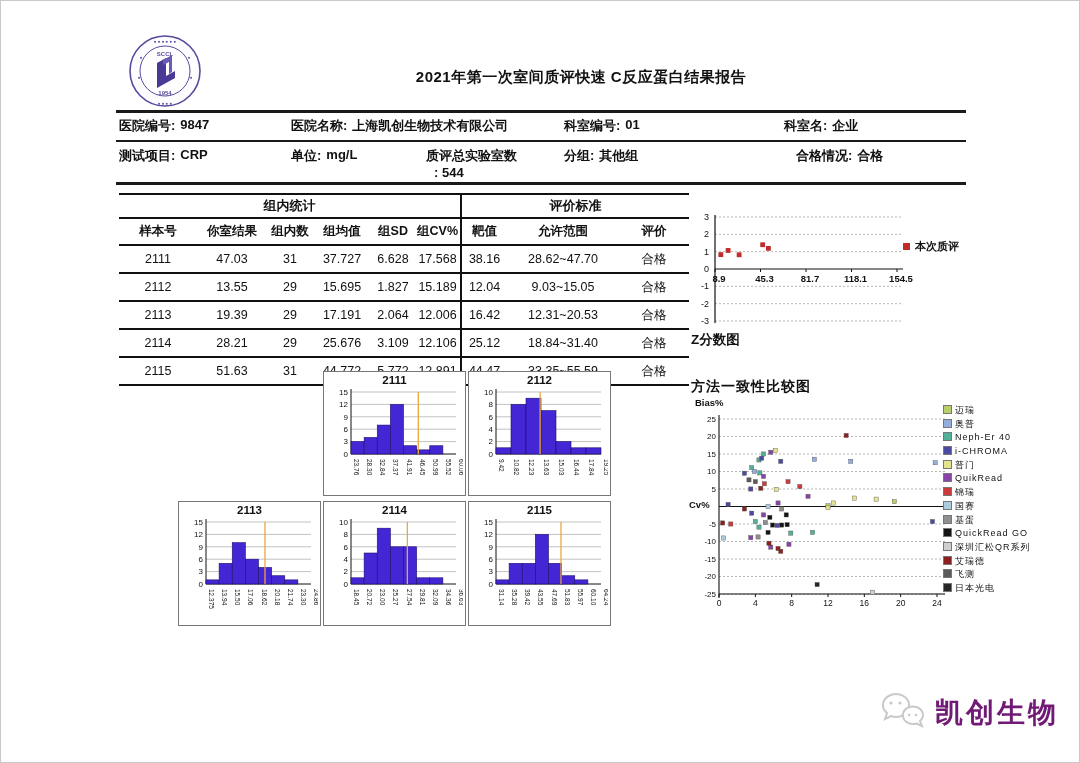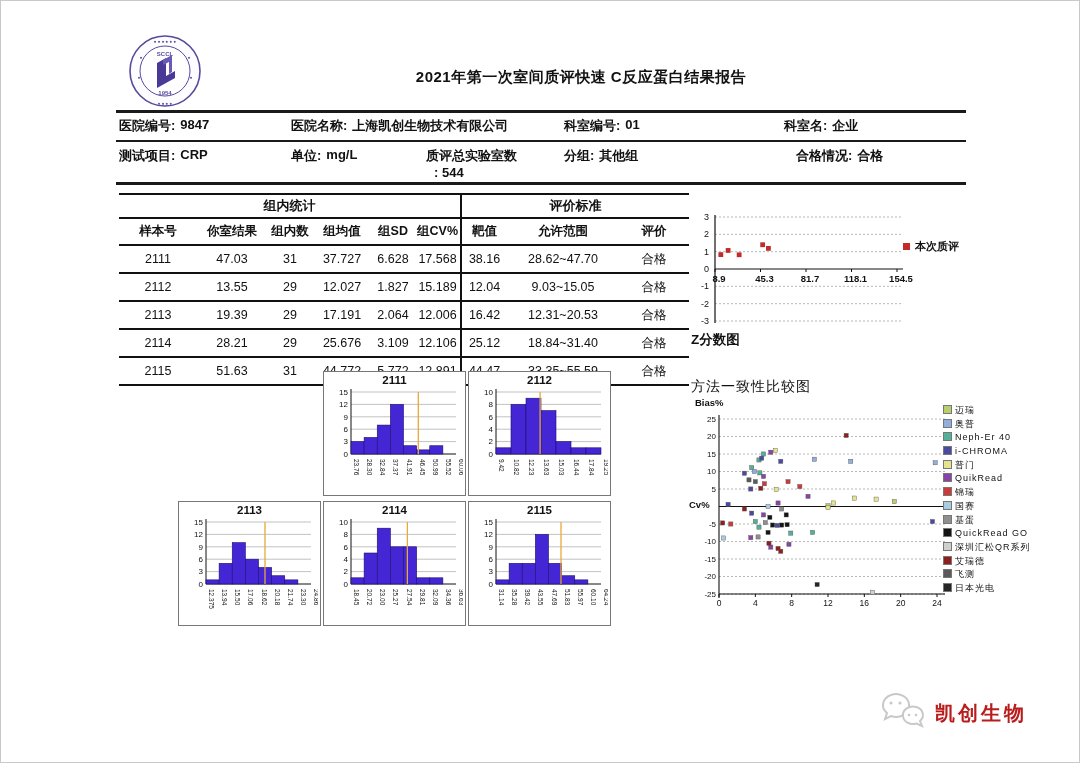--- a/index.html
+++ b/index.html
@@ -17,27 +17,27 @@
   #qc-table .head-row th{font-size:12.5px;font-weight:700;height:25px;border-bottom:2px solid #111;}
   #qc-table tbody td{font-size:12.5px;font-weight:400;height:26px;border-bottom:2px solid #111;}
   #qc-table .divider{border-left:2px solid #111;}
   
   .freq-info{left:175px;top:376px;font-size:13px;font-weight:700;line-height:22px;}
   .hist-box{position:absolute;width:141px;height:123px;border:1px solid #777;background:#fff;}
   .hist-title{position:absolute;left:0;top:2px;width:100%;text-align:center;font-size:11.5px;font-weight:700;}
   .ztitle{left:690px;top:330px;width:230px;text-align:left;font-size:13.5px;font-weight:700;}
   .zlegend{left:902px;top:238px;display:flex;align-items:center;gap:5px;font-size:11px;font-weight:700;}
   .zswatch{width:7px;height:7px;background:#c22b2b;display:inline-block;}
-  .method-title{left:690px;top:377px;font-size:14px;font-weight:400;letter-spacing:1px;}
+  .method-title{left:690px;top:377px;font-size:14px;font-weight:700;letter-spacing:1px;}
   .axis-label{font-size:9.5px;font-weight:700;}
   #method-legend{left:942px;top:404px;width:88px;font-size:9px;line-height:1.3;letter-spacing:1px;}
   .leg-item{margin-bottom:2px;display:block;}
   .leg-swatch{display:inline-block;width:7px;height:7px;margin-right:3px;border:0.5px solid #777;vertical-align:-1px;}
   .footer{left:880px;top:690px;display:flex;align-items:center;gap:8px;color:#c9c9c9;}
-  .footer-text{font-size:20px;font-weight:700;letter-spacing:3px;color:#b91c1c;}
+  .footer-text{font-size:28px;font-weight:700;letter-spacing:3px;color:#701a75;}
   svg text{font-family:"Liberation Sans","DejaVu Sans",sans-serif;}
 </style>
 </head>
 <body>
 
 <div id="page">
 
   <div class="abs" style="left:126px;top:30px;width:76px;height:80px;">
     <svg width="76" height="80" viewBox="0 0 76 80">
       <circle cx="38" cy="40" r="35" fill="#fdfdff" stroke="#584a9c" stroke-width="1.6"></circle>
@@ -142,21 +142,21 @@
           <td>6.628</td>
           <td>17.568</td>
           <td class="divider">38.16</td>
           <td>28.62~47.70</td>
           <td>合格</td>
         </tr>
         <tr>
           <td>2112</td>
           <td>13.55</td>
           <td>29</td>
-          <td>12.027</td>
+          <td>15.695</td>
           <td>1.827</td>
           <td>15.189</td>
           <td class="divider">12.04</td>
           <td>9.03~15.05</td>
           <td>合格</td>
         </tr>
         <tr>
           <td>2113</td>
           <td>19.39</td>
           <td>29</td>

